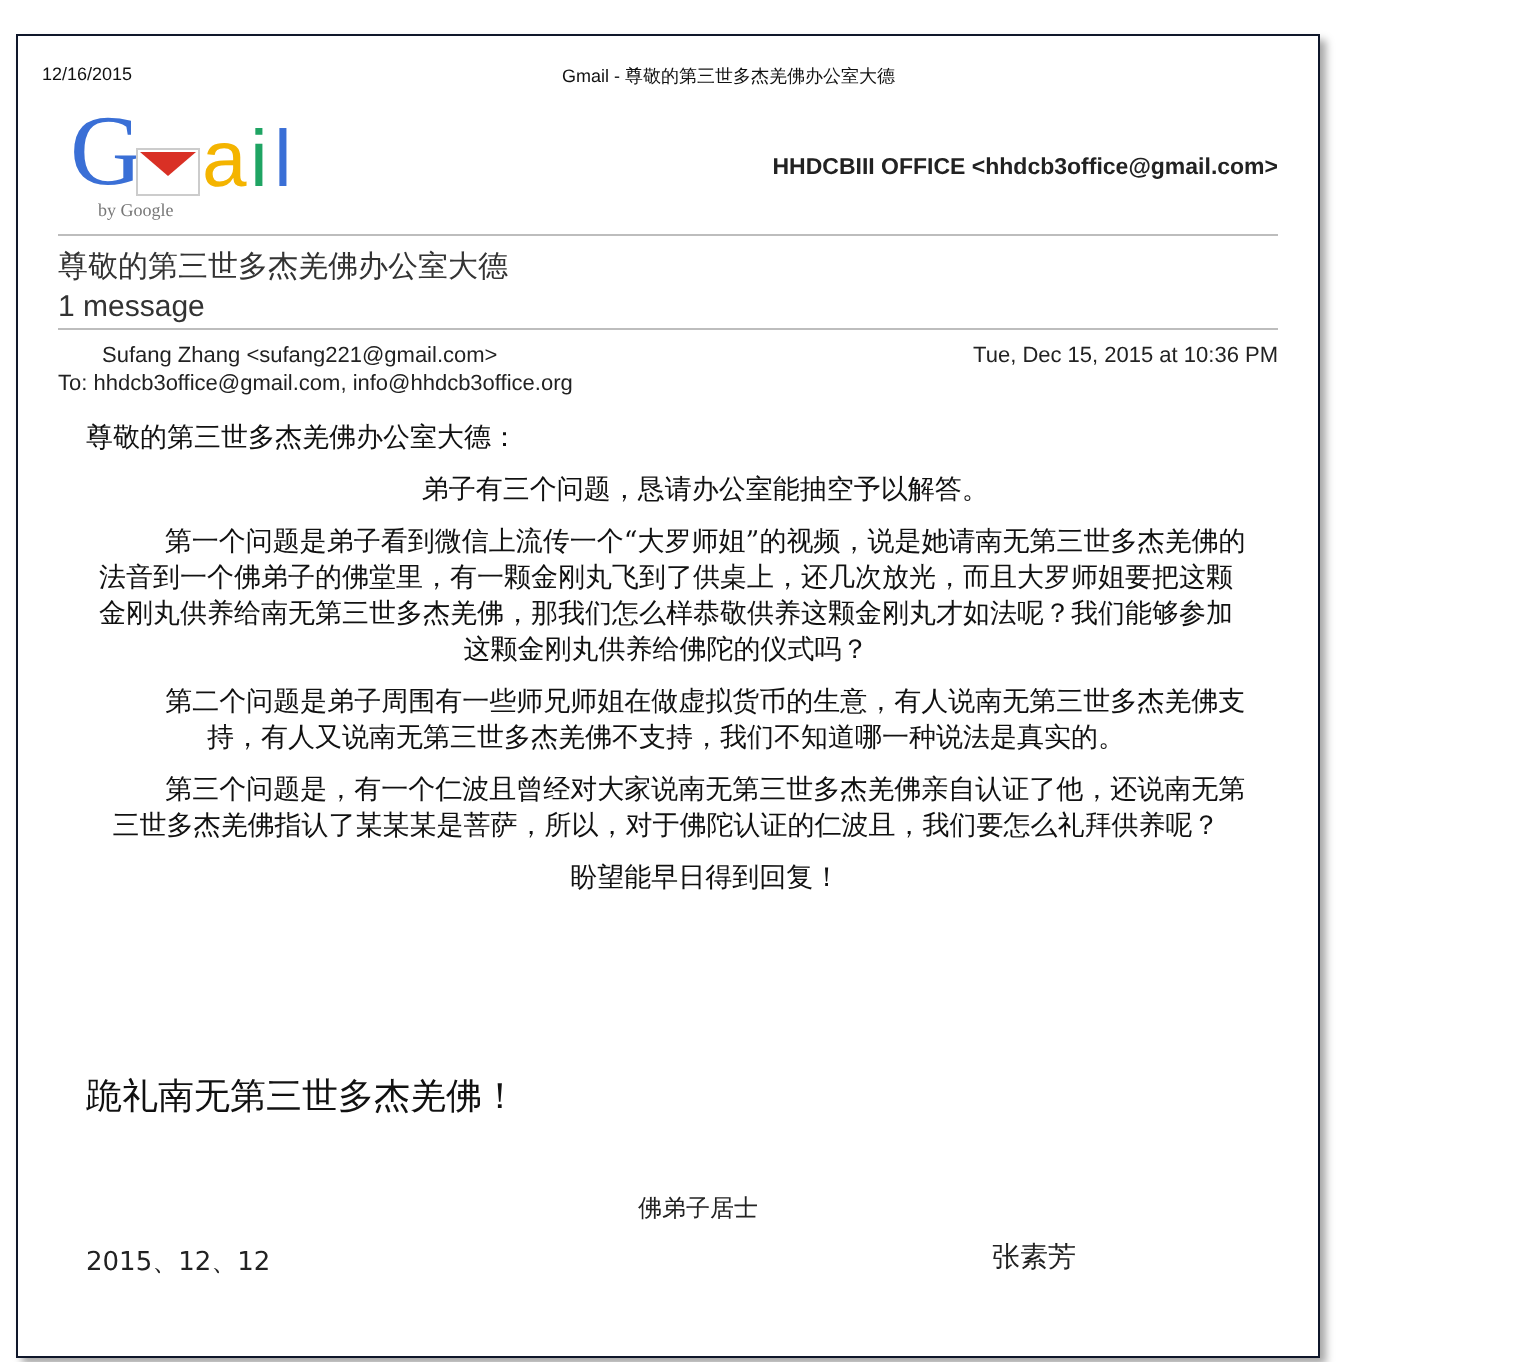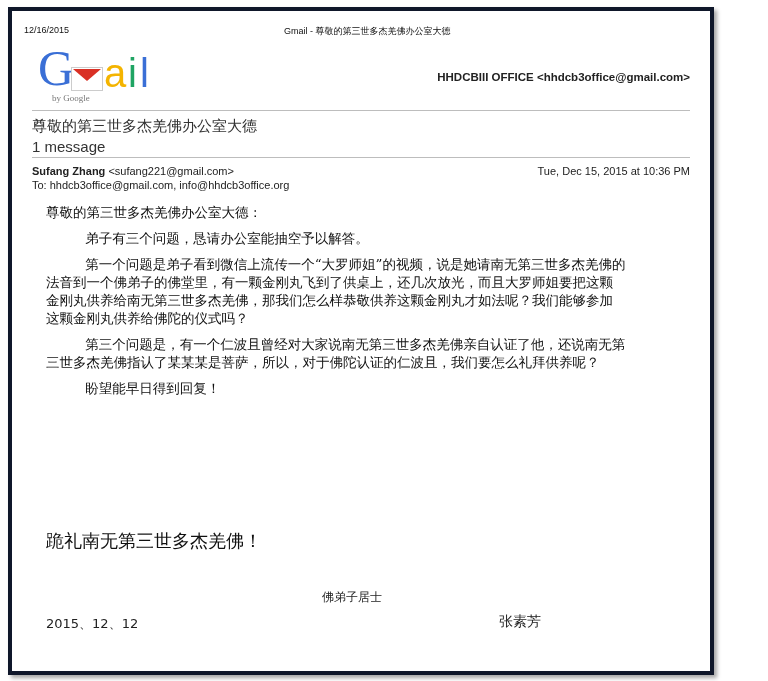--- a/index.html
+++ b/index.html
@@ -1,20 +1,20 @@
 <!DOCTYPE html>
 <html><head>
 <meta charset="utf-8">
 <style>
   html, body { margin: 0; padding: 0; background: #ffffff; }
   body { width: 768px; height: 681px; position: relative; overflow: hidden;
          font-family: "Liberation Sans", sans-serif; color: #222; }
-  .page { position: absolute; left: 8px; top: 7px; width: 650px; height: 660px;
-          background: #fff; border: 4px solid #0f172a;
-          box-shadow: 3px 3px 4px rgba(0,0,0,0.35); padding-left: 48px; }
+  .page { position: absolute; left: 8px; top: 17px; width: 650px; height: 660px;
+          background: #fff; border: 1px solid #0f172a;
+          box-shadow: 3px 3px 4px rgba(0,0,0,0.35); }
   .print-header { position: absolute; top: 14px; left: 10px; right: 10px; height: 14px;
                   font-size: 9px; color: #111; }
   .print-date { position: absolute; left: 2px; top: 0; }
   .print-title { position: absolute; left: 262px; top: 0; }
   .logo { position: absolute; left: 26px; top: 38px; width: 120px; height: 58px; }
   .logo .g { position: absolute; left: 0; top: -6px; font-family: "Liberation Serif", serif;
              font-size: 50px; color: #3a6fd6; line-height: 1; }
   .logo .env { position: absolute; left: 33px; top: 18px; width: 30px; height: 22px;
                background: #fff; border: 1px solid #ccc; }
   .logo .env:before { content: ""; position: absolute; left: 1px; top: 1px; width: 0; height: 0;
@@ -25,27 +25,27 @@
   .logo .i { position: absolute; left: 90px; top: 4px; font-size: 40px; color: #1fa463; line-height: 1; }
   .logo .l { position: absolute; left: 102px; top: 4px; font-size: 40px; color: #3a6fd6; line-height: 1; }
   .logo .by { position: absolute; left: 14px; top: 44px; font-family: "Liberation Serif", serif;
               font-size: 9px; color: #777; }
   .account { position: absolute; right: 20px; top: 60px; font-size: 11.5px; font-weight: bold; color: #222; }
   .rule { position: absolute; left: 20px; right: 20px; height: 1px; background: #bdbdbd; }
   .subject { position: absolute; left: 20px; top: 106px; font-family: "DejaVu Serif", serif;
              font-size: 15px; color: #333; }
   .count { position: absolute; left: 20px; top: 127px; font-size: 15px; color: #333; }
   .from { position: absolute; left: 20px; top: 154px; font-size: 11px; }
-  .from b { font-weight: bold; }
+  .from b { font-weight: normal; margin-left: 22px; }
   .sent { position: absolute; right: 20px; top: 154px; font-size: 11px; }
   .to { position: absolute; left: 20px; top: 168px; font-size: 11px; }
   .body { position: absolute; left: 34px; top: 192px; width: 580px;
           font-family: "DejaVu Serif", serif; font-size: 13.5px; line-height: 18px; color: #111; }
   .body p { margin: 0 0 8px 0; }
-  .body p.ind { text-indent: 2.9em; }
+  .body p.ind { text-indent: 2.9em; text-align: center; }
   .salute { position: absolute; left: 34px; top: 518px; font-family: "DejaVu Serif", serif;
             font-size: 18px; color: #111; }
   .sig-title { position: absolute; left: 310px; top: 578px; font-family: "DejaVu Serif", serif; font-size: 12px; }
   .sig-name { position: absolute; left: 487px; top: 578px; font-family: Liberation Mono, monospace; font-size: 14px; margin-top: 24px; }
   .sig-date { position: absolute; left: 34px; top: 604px; font-family: "DejaVu Sans", sans-serif; font-size: 13px; }
 </style>
 </head>
 <body>
 
 <div class="page">
@@ -76,20 +76,21 @@
     <b>Sufang Zhang</b>
     <span>&lt;sufang221@gmail.com&gt;</span>
   </div>
   <div class="sent">Tue, Dec 15, 2015 at 10:36 PM</div>
   <div class="to">To: hhdcb3office@gmail.com, info@hhdcb3office.org</div>
 
   <div class="body">
     <p>尊敬的第三世多杰羌佛办公室大德：</p>
     <p class="ind">弟子有三个问题，恳请办公室能抽空予以解答。</p>
     <p class="ind">第一个问题是弟子看到微信上流传一个“大罗师姐”的视频，说是她请南无第三世多杰羌佛的法音到一个佛弟子的佛堂里，有一颗金刚丸飞到了供桌上，还几次放光，而且大罗师姐要把这颗金刚丸供养给南无第三世多杰羌佛，那我们怎么样恭敬供养这颗金刚丸才如法呢？我们能够参加这颗金刚丸供养给佛陀的仪式吗？</p>
+    <p class="ind">第二个问题是弟子周围有一些师兄师姐在做虚拟货币的生意，有人说南无第三世多杰羌佛支持，有人又说南无第三世多杰羌佛不支持，我们不知道哪一种说法是真实的。</p>
     <p class="ind">第三个问题是，有一个仁波且曾经对大家说南无第三世多杰羌佛亲自认证了他，还说南无第三世多杰羌佛指认了某某某是菩萨，所以，对于佛陀认证的仁波且，我们要怎么礼拜供养呢？</p>
     <p class="ind">盼望能早日得到回复！</p>
   </div>
 
   <div class="salute">跪礼南无第三世多杰羌佛！</div>
   <div class="sig-title">佛弟子居士</div>
   <div class="sig-name">张素芳</div>
   <div class="sig-date">2015、12、12</div>
 </div>
 

